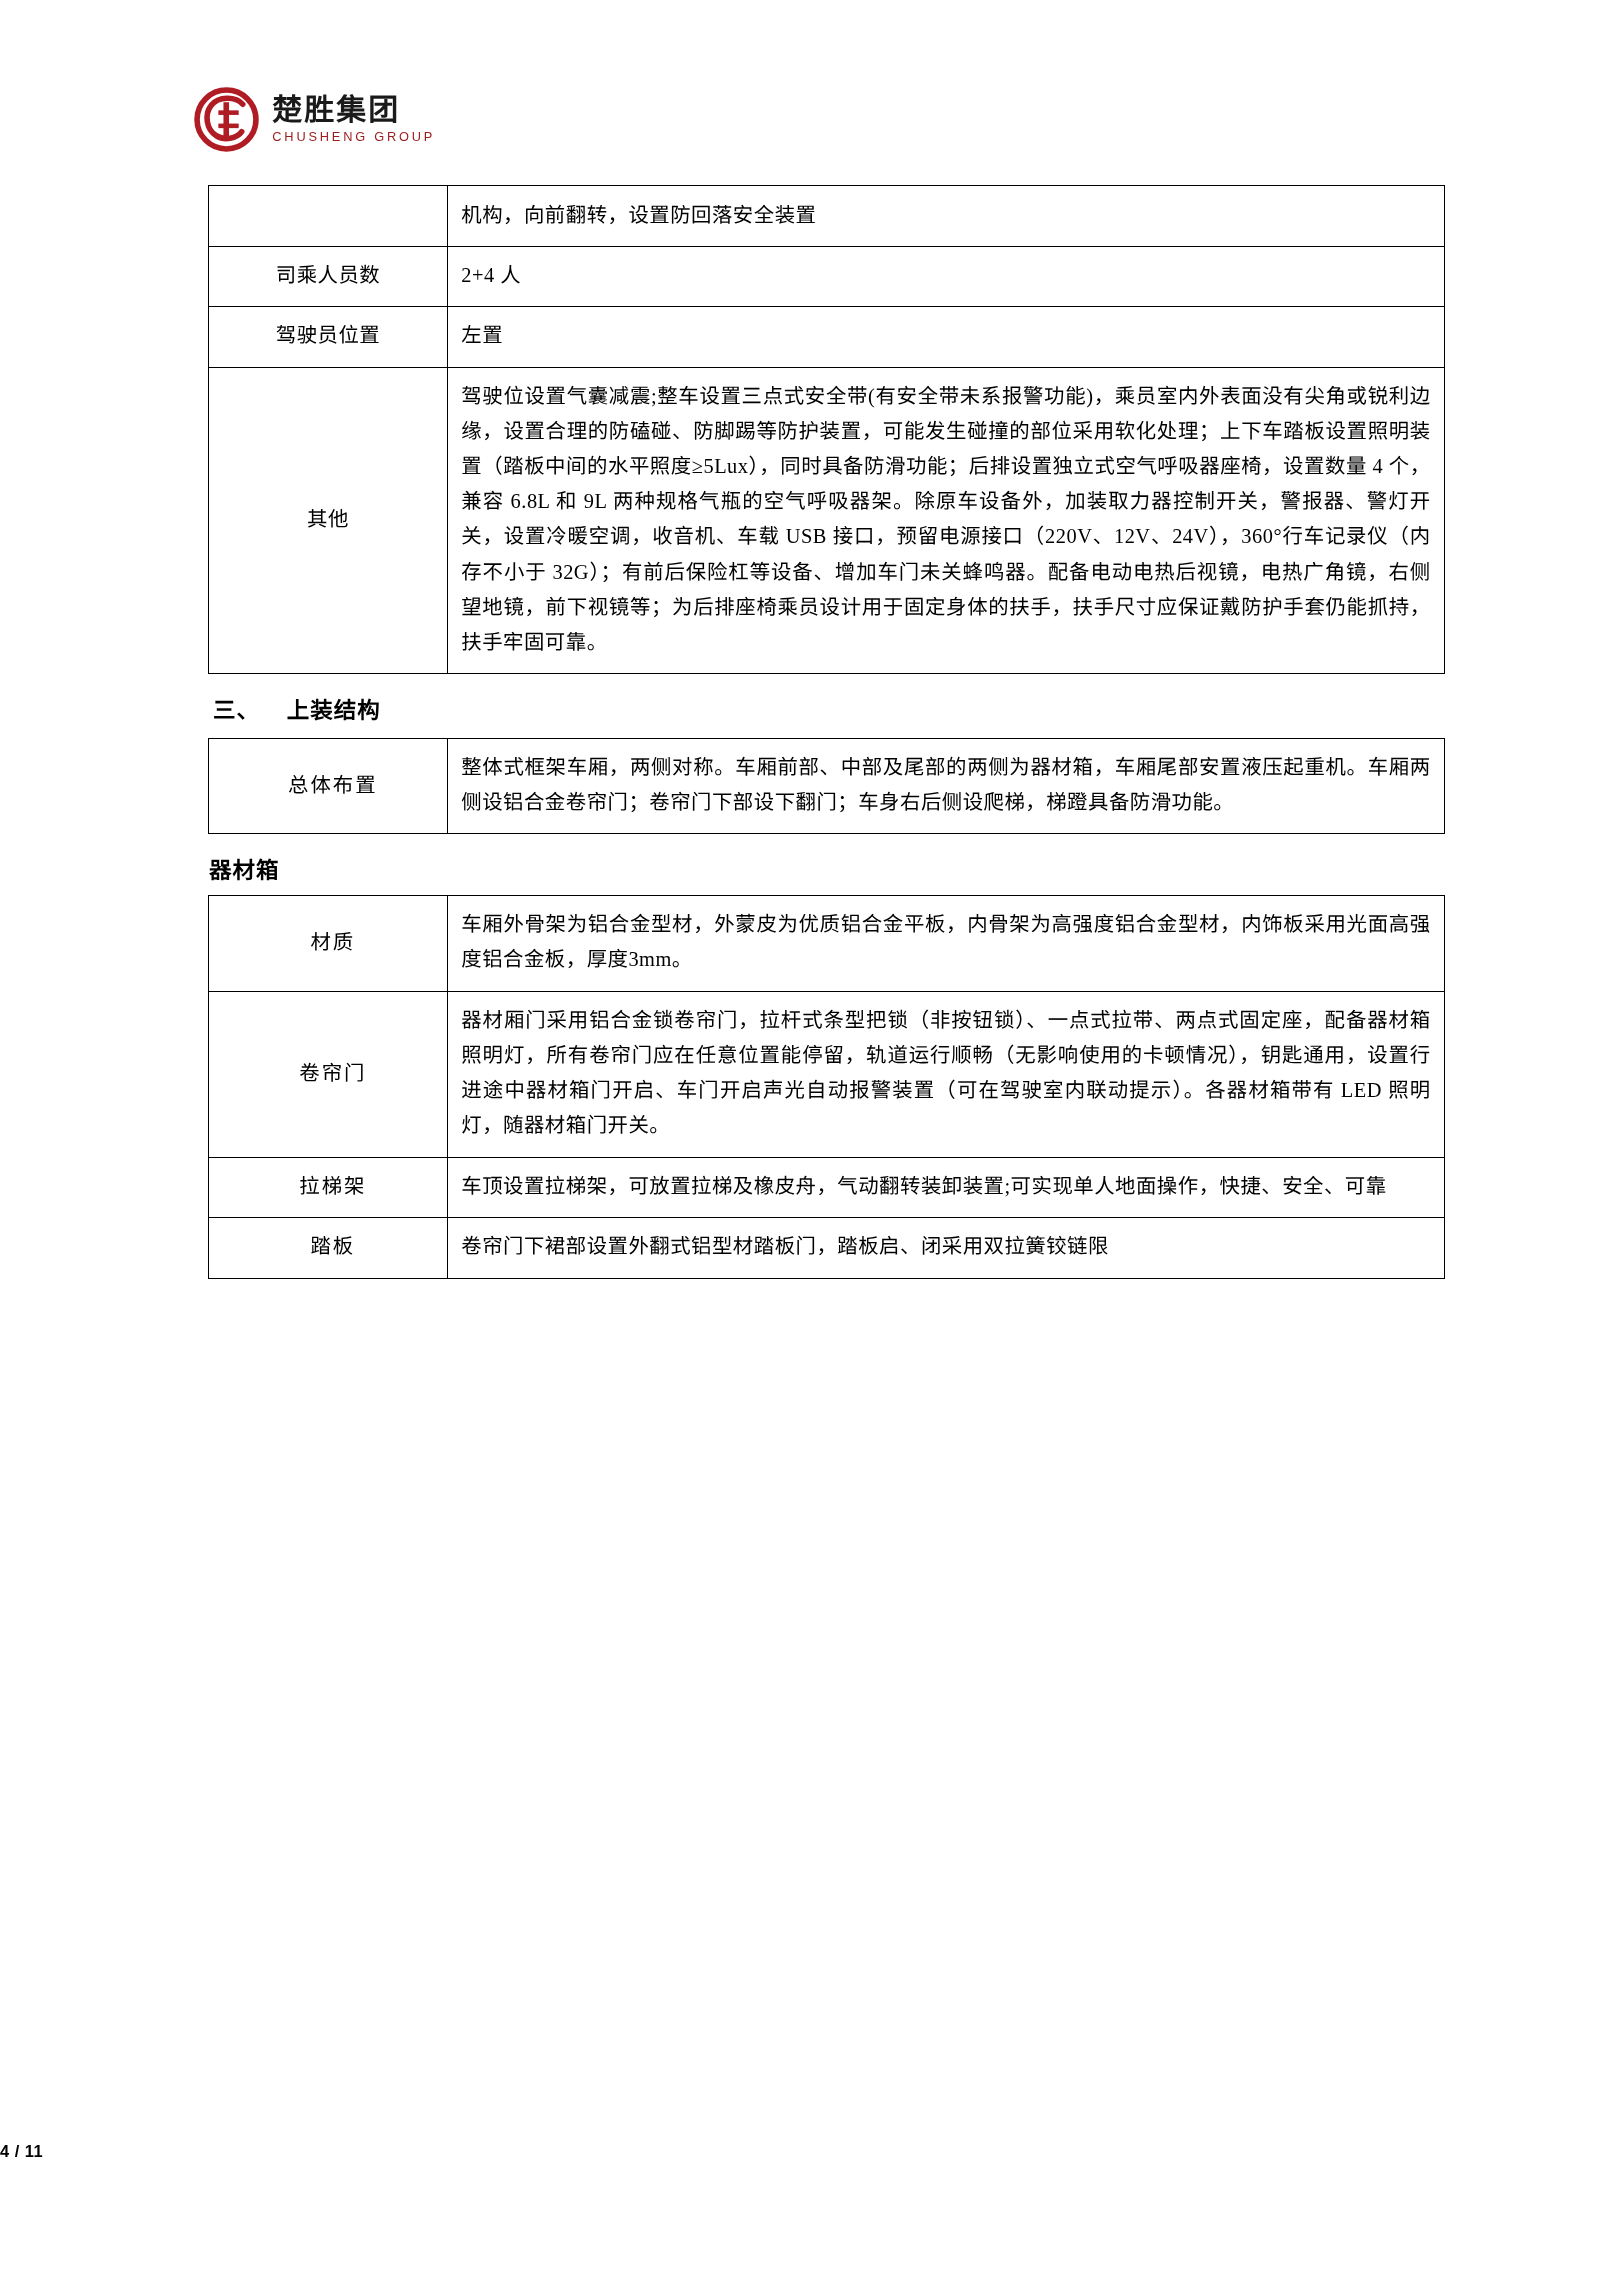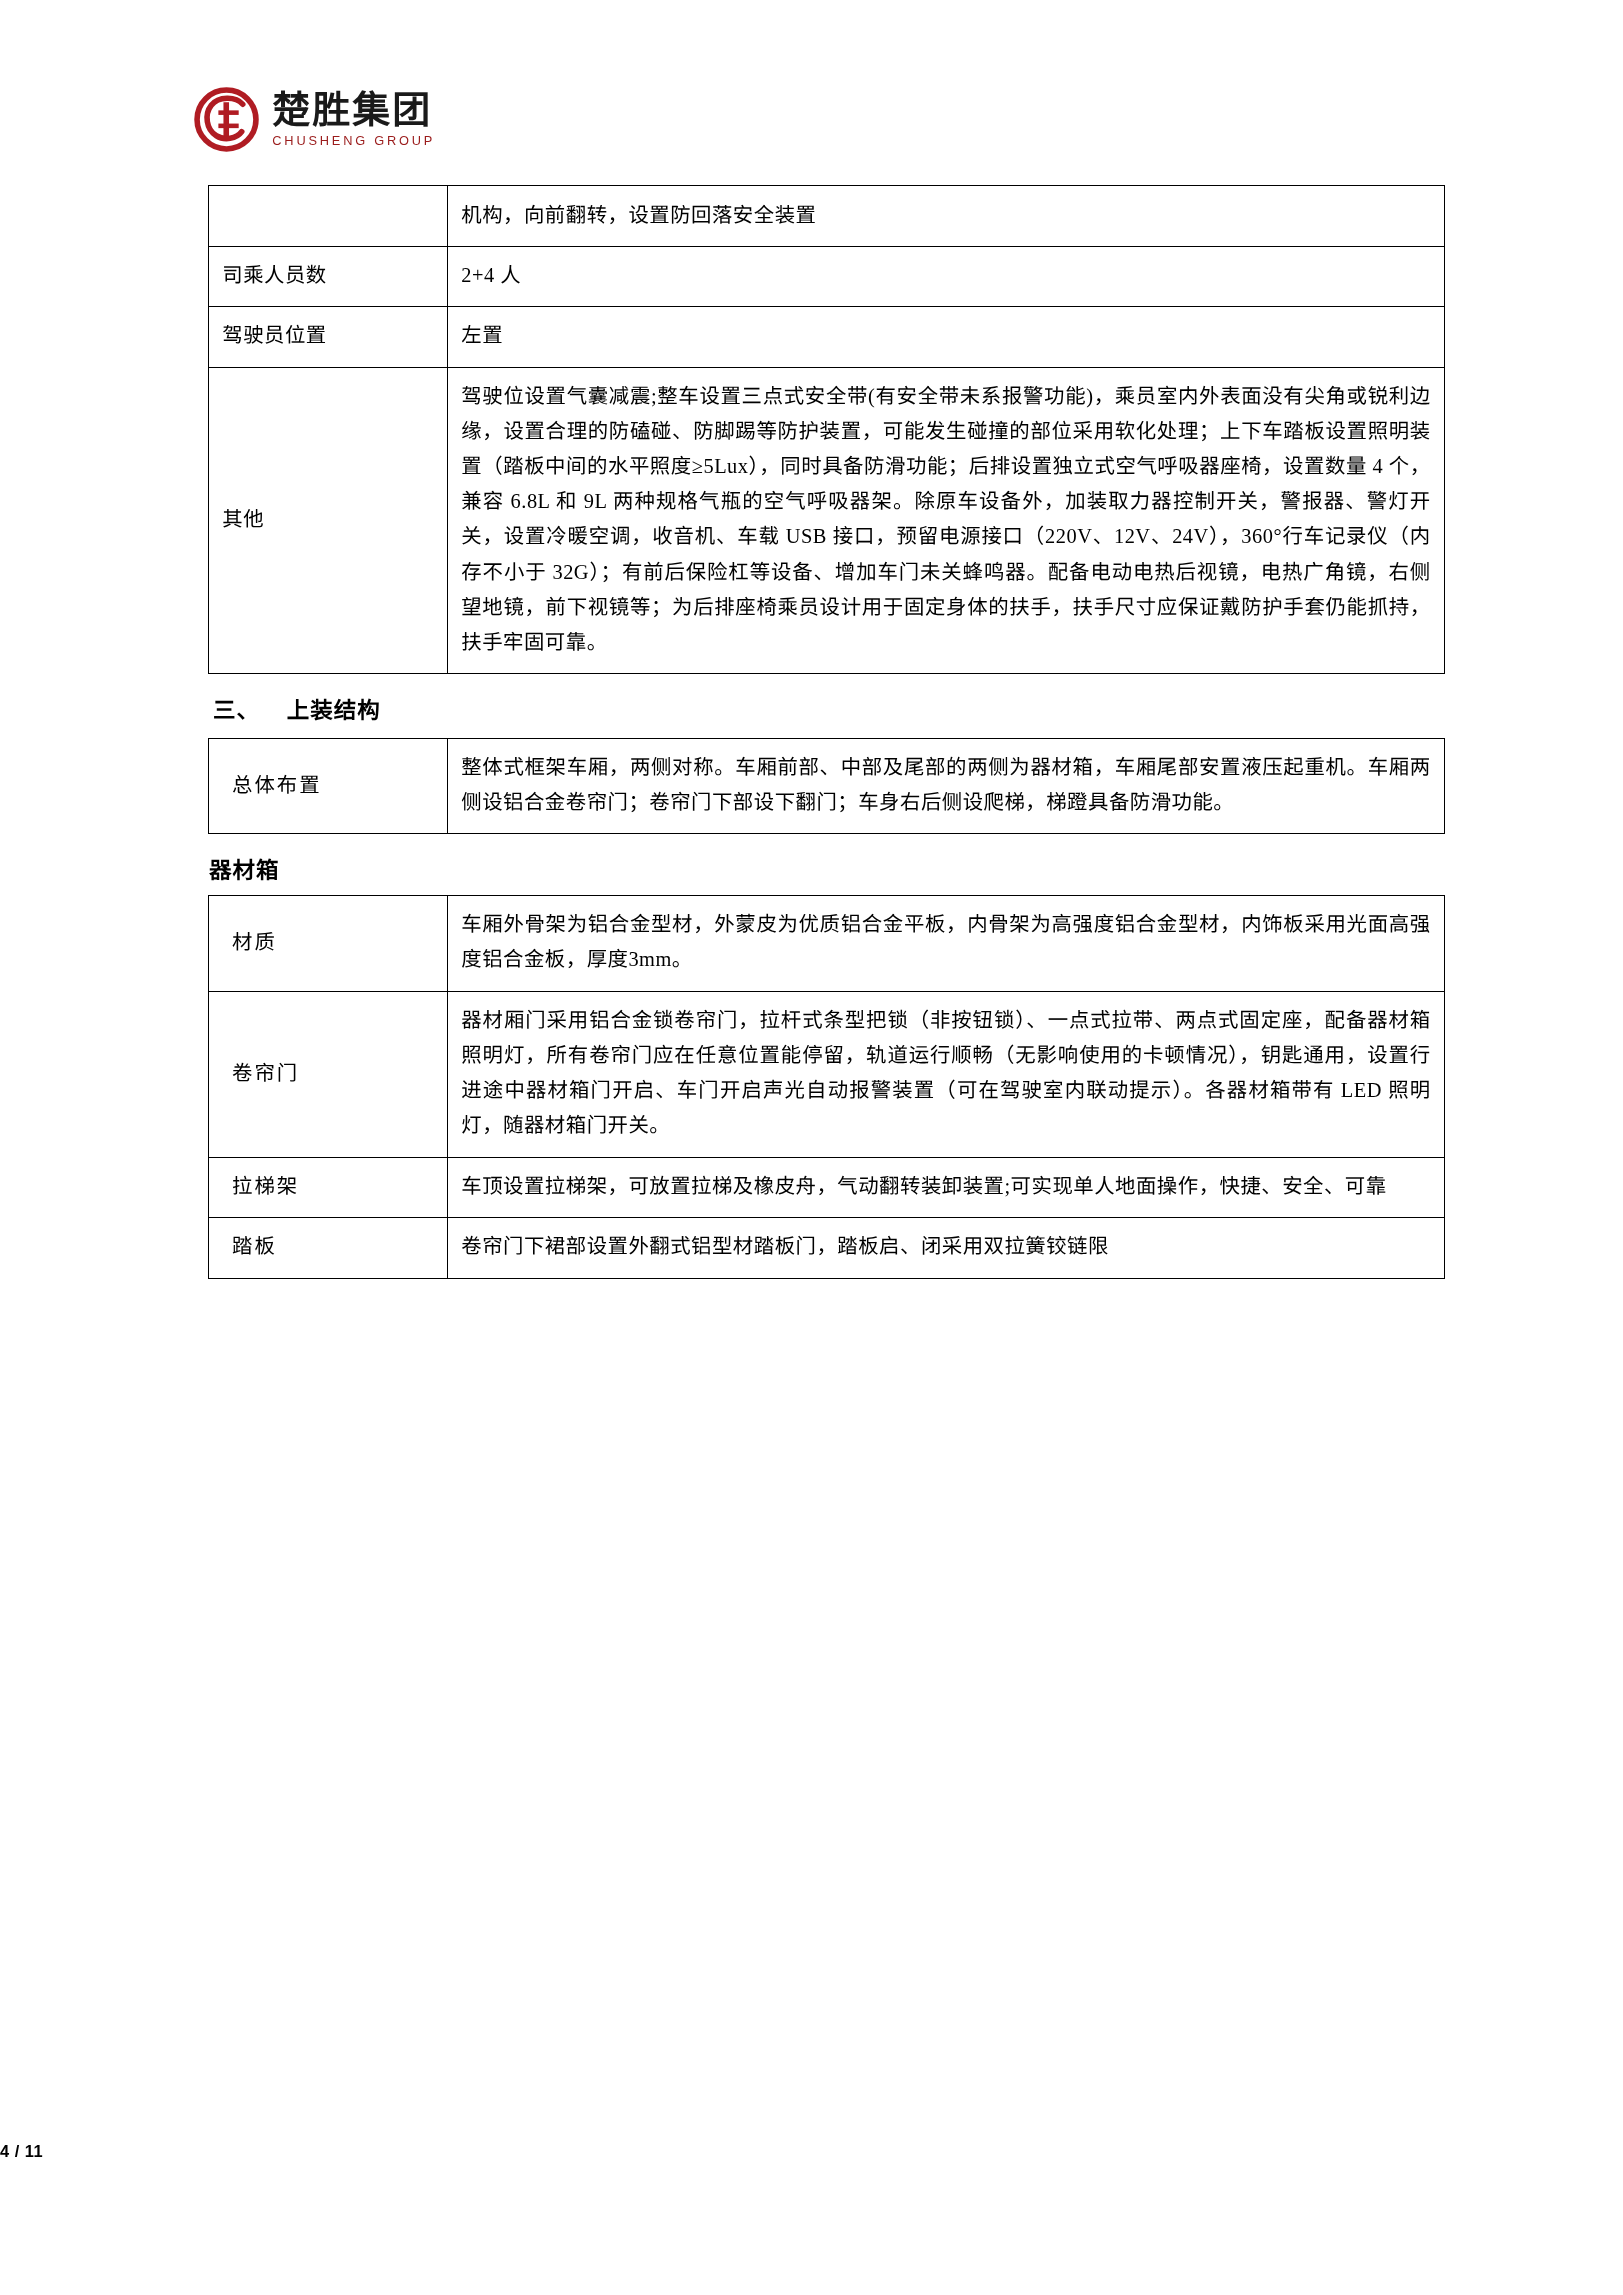--- a/index.html
+++ b/index.html
@@ -37,21 +37,21 @@
     flex: none;
   }
   .logo-text {
     display: flex;
     flex-direction: column;
     justify-content: center;
     line-height: 1;
   }
   .logo-cn {
     font-family: "Liberation Sans", sans-serif;
-    font-size: 38px;
+    font-size: 30px;
     font-weight: bold;
     letter-spacing: 2px;
     color: #1a1a1a;
   }
   .logo-en {
     font-family: "Liberation Sans", sans-serif;
     font-size: 12.8px;
     letter-spacing: 2.8px;
     color: #9b1c1c;
     margin-top: 6.1px;
@@ -75,21 +75,21 @@
   table.doc td {
     border: 1px solid #000000;
     vertical-align: middle;
     padding: 11.2px 13.3px 13.3px 13.3px;
     font-size: 20.4px;
     line-height: 1.72;
     letter-spacing: 0.5px;
   }
   td.label {
     width: 239px;
-    text-align: left;
+    text-align: center;
     padding-left: 18.4px;
     letter-spacing: 3.1px;
     border-radius: 8px;
   }
   td.label.indent {
     padding-left: 23px;
     letter-spacing: 2px;
   }
   td.body {
     text-align: justify;

